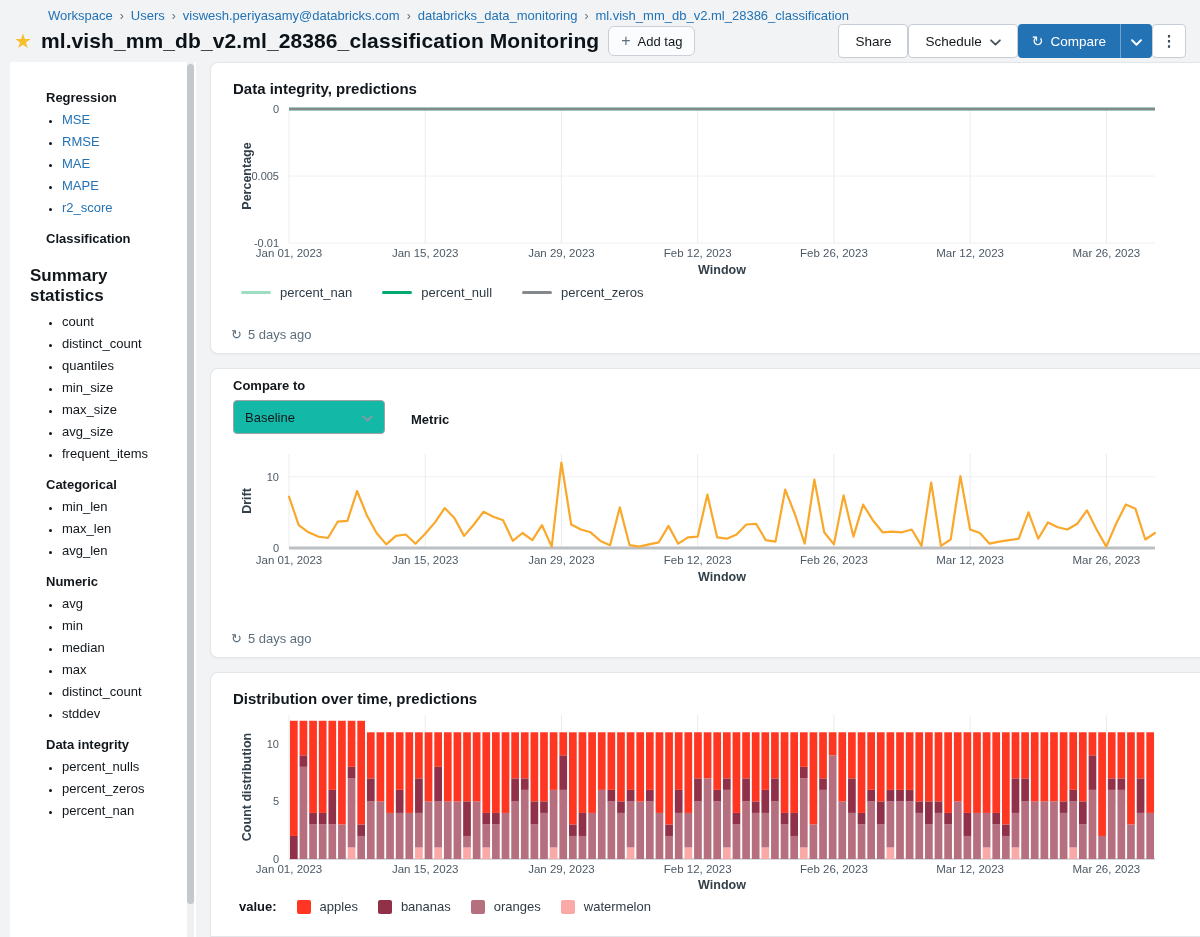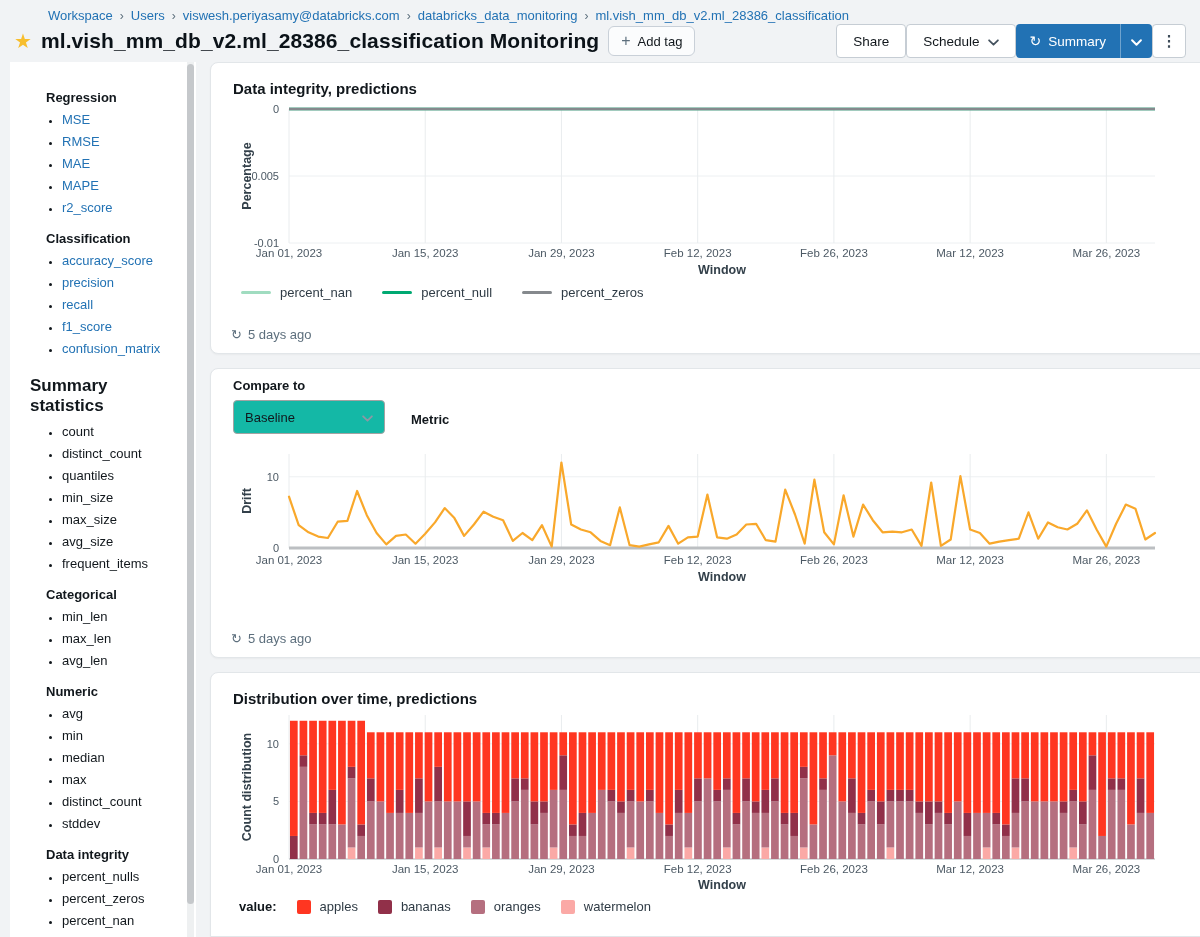--- a/index.html
+++ b/index.html
@@ -103,21 +103,21 @@
     <span>Schedule</span>
     <span>
       <svg width="11" height="7" viewBox="0 0 10 6">
           <path d="M1 1l4 4 4-4" fill="none" stroke="#44525E" stroke-width="1.6" stroke-linecap="round" stroke-linejoin="round"></path>
         </svg>
     </span>
   </button>
   <div class="split">
     <button class="btn-primary">
       <span class="ricon">↻</span>
-      <span>Summary</span>
+      <span>Compare</span>
     </button>
     <button class="split-chev">
       <span>
         <svg width="11" height="7" viewBox="0 0 10 6">
             <path d="M1 1l4 4 4-4" fill="none" stroke="#ffffff" stroke-width="1.8" stroke-linecap="round" stroke-linejoin="round"></path>
           </svg>
       </span>
     </button>
   </div>
   <button class="kebab-btn">
@@ -128,27 +128,20 @@
 <aside class="sidebar" id="sidebar">
     <div class="sb-title">Regression</div>
     <ul>
       <li class="link">MSE</li>
       <li class="link">RMSE</li>
       <li class="link">MAE</li>
       <li class="link">MAPE</li>
       <li class="link">r2_score</li>
     </ul>
     <div class="sb-title">Classification</div>
-    <ul>
-      <li class="link">accuracy_score</li>
-      <li class="link">precision</li>
-      <li class="link">recall</li>
-      <li class="link">f1_score</li>
-      <li class="link">confusion_matrix</li>
-    </ul>
     <div class="sb-title large">Summary statistics</div>
     <ul>
       <li>count</li>
       <li>distinct_count</li>
       <li>quantiles</li>
       <li>min_size</li>
       <li>max_size</li>
       <li>avg_size</li>
       <li>frequent_items</li>
     </ul>

